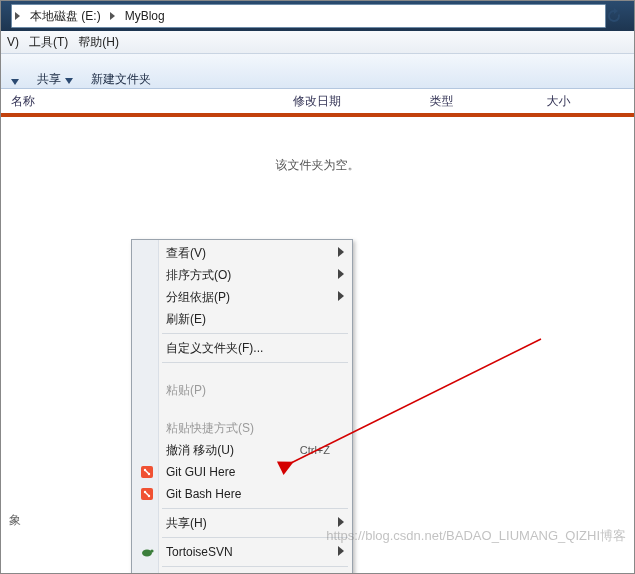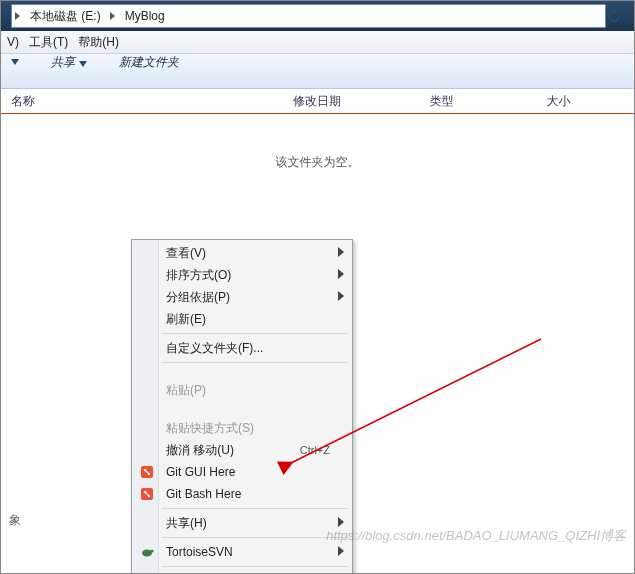--- a/index.html
+++ b/index.html
@@ -11,26 +11,26 @@
   .addr-seg { padding: 0 6px; display: flex; align-items: center; height: 100%; }
   .addr-sep { color: #555; padding: 0 2px; }
   .addr-sep svg { width: 8px; height: 8px; }
 
   .refresh-icons { margin-left: auto; padding-right: 6px; color: #2a4b6f; display: flex; align-items: center; }
 
   
   .menubar { height: 22px; background: linear-gradient(#f7f9fc, #eaeef4); border-bottom: 1px solid #c9d4e2; display: flex; align-items: center; padding: 0 6px; color: #222; gap: 10px; }
 
   
-  .toolbar { height: 34px; background: linear-gradient(#f3f7fc, #dce8f6); border-bottom: 1px solid #b4c7df; display: flex; align-items: flex-start; padding: 0 10px; gap: 32px; color: #1a2942; font-style: italic; }
+  .toolbar { height: 34px; background: linear-gradient(#f3f7fc, #dce8f6); border-bottom: 1px solid #b4c7df; display: flex; align-items: flex-end; padding: 0 10px; gap: 18px; color: #1a2942; }
   .toolbar .tb-item { display: flex; align-items: center; gap: 4px; }
   .tb-caret svg { width: 8px; height: 6px; }
 
   
-  .colhdr { height: 24px; border-bottom: 1px solid #c2410c; display: flex; align-items: center; color: #335; }
+  .colhdr { height: 24px; border-bottom: 4px solid #c2410c; display: flex; align-items: center; color: #335; }
   .colhdr > div { padding: 0 10px; }
   .col-name { width: 270px; }
   .col-date { width: 120px; }
   .col-type { width: 100px; }
   .col-size { width: 80px; }
 
   .empty-hint { text-align: center; color: #555; padding-top: 40px; }
 
   
   .ctxmenu { position: absolute; left: 130px; top: 238px; width: 216px; background: #f4f4f4; border: 1px solid #9aa3ad; box-shadow: 2px 2px 4px rgba(0,0,0,.25); padding: 2px; }
@@ -41,21 +41,21 @@
   .ctxmenu li.sep { height: 0; border-top: 1px solid #d4d9df; margin: 3px 2px 3px 28px; padding: 0; }
   .ctxmenu li .shortcut { margin-left: auto; color: #555; font-size: 11px; }
   .ctxmenu li .sub { position: absolute; right: 6px; top: 50%; transform: translateY(-50%); }
   .ctxmenu li .sub svg { width: 6px; height: 10px; }
   .ctxmenu li .mi-icon { position: absolute; left: 5px; top: 50%; transform: translateY(-50%); width: 16px; height: 16px; display: flex; align-items: center; justify-content: center; }
 
   
   .arrow-svg { position: absolute; left: 0; top: 0; width: 635px; height: 574px; pointer-events: none; }
 
   
-  .watermark { position: absolute; right: 8px; bottom: 28px; color: rgba(120,120,120,.45); font-size: 13px; font-style: italic; pointer-events: none; }
+  .watermark { position: absolute; right: 8px; bottom: 28px; color: rgba(120,120,120,.45); font-size: 13px; pointer-events: none; }
 
   .bottom-label { position: absolute; left: 8px; bottom: 44px; color: #666; }
 </style>
 </head>
 <body>
 
 <div class="window">
 
   <div class="addrbar">
     <div class="addr-inner">

